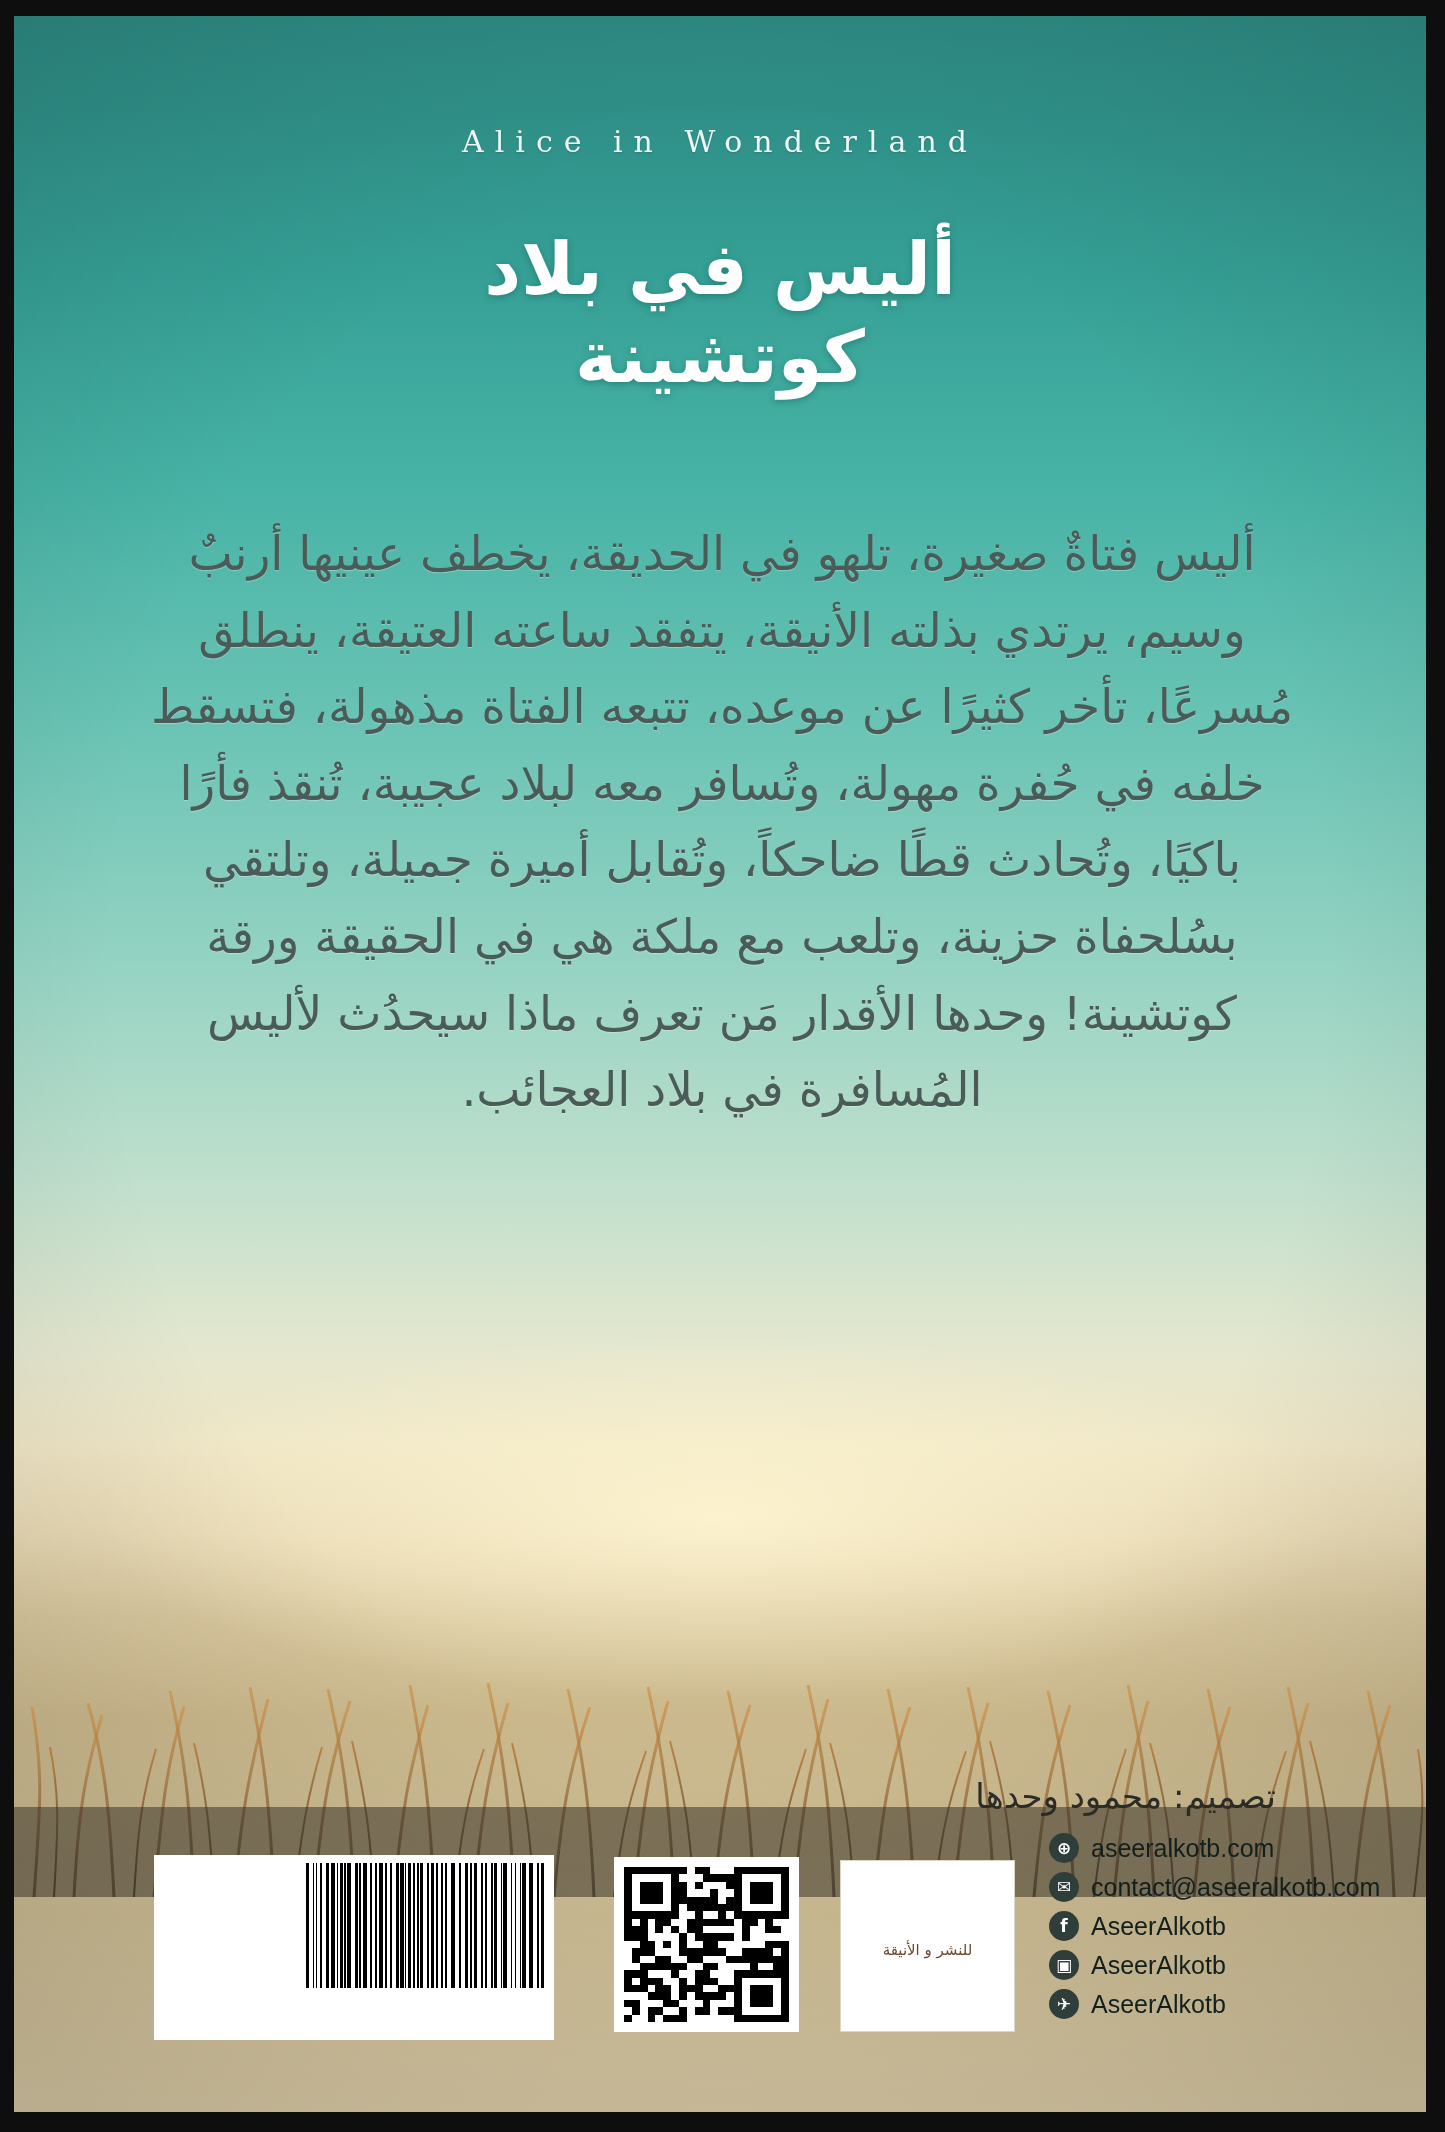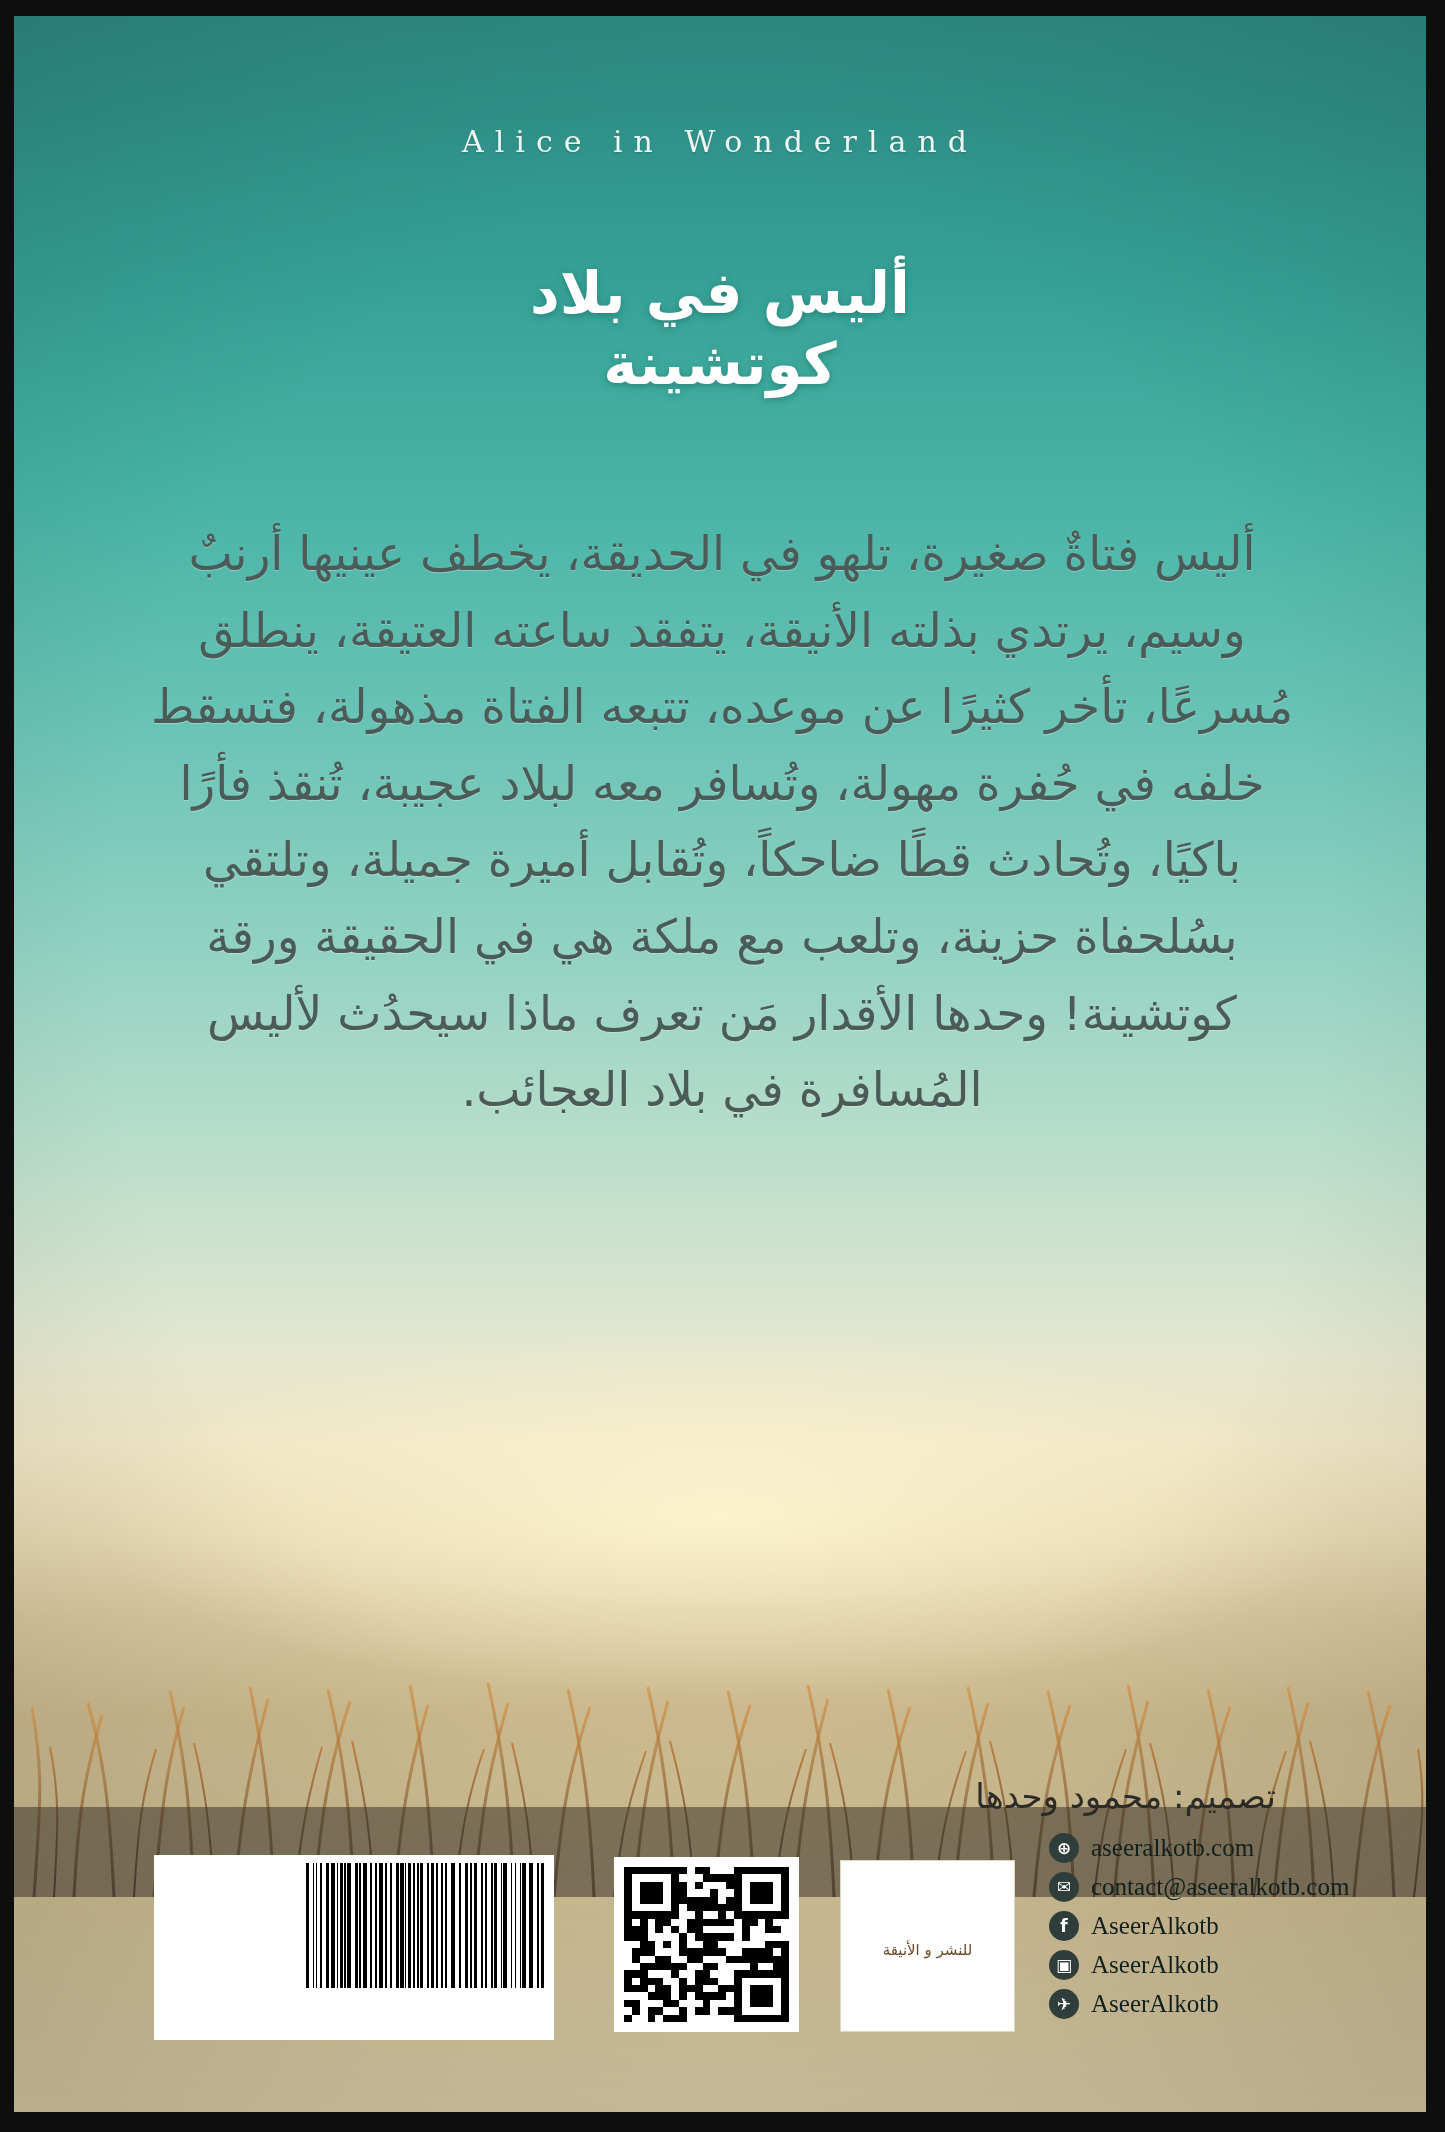--- a/index.html
+++ b/index.html
@@ -50,26 +50,25 @@
     font-weight:400;
     direction:ltr;
     text-shadow:0 1px 2px rgba(0,0,0,.18);
   }
   
   #ar-title{
     position:absolute;top:210px;left:0;width:100%;
     text-align:center;
     color:#ffffff;
     font-family:"DejaVu Sans", sans-serif;
-    font-size:58px;
+    font-size:72px;
     font-weight:bold;
     line-height:1.22;
     letter-spacing:0px;
     text-shadow:0 2px 7px rgba(0,70,60,.35);
-    margin-top:32px;
   }
   #ar-title .l2{display:block;}
   
   #blurb{
     position:absolute;
     top:500px;
     left:118px;width:1180px;
     text-align:center;
     color:#4b5b58;
     font-size:47px;
@@ -140,21 +139,21 @@
     direction:ltr;text-align:left;
   }
   .crow{display:flex;align-items:center;gap:12px;margin-bottom:9px;}
   .cicon{
     width:30px;height:30px;border-radius:50%;
     background:#2f3e3a;color:#fff;
     display:flex;align-items:center;justify-content:center;
     font-size:17px;font-weight:bold;flex:0 0 auto;
     font-family:"DejaVu Sans", sans-serif;
   }
-  .ctext{font-size:25px;color:#11201c;font-family:Liberation Serif, serif;white-space:nowrap;}
+  .ctext{font-size:25px;color:#11201c;font-family:Liberation Sans, sans-serif;white-space:nowrap;}
 </style>
 </head>
 <body>
 
 <div id="cover">
 
   <div id="vignette"></div>
 
   <div id="eng-title">Alice in Wonderland</div>
 

